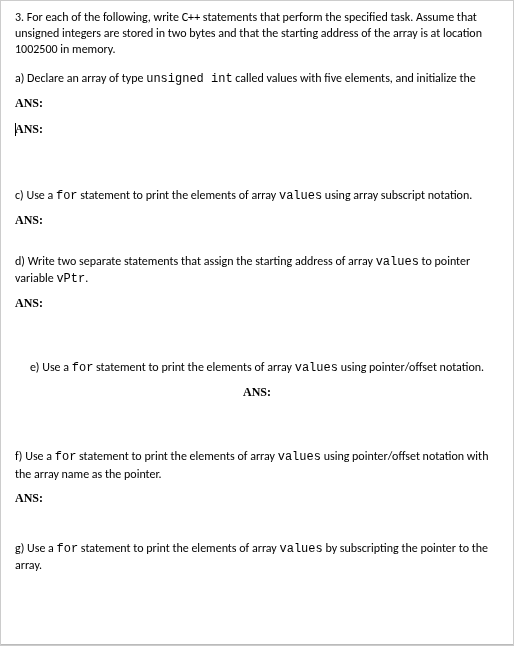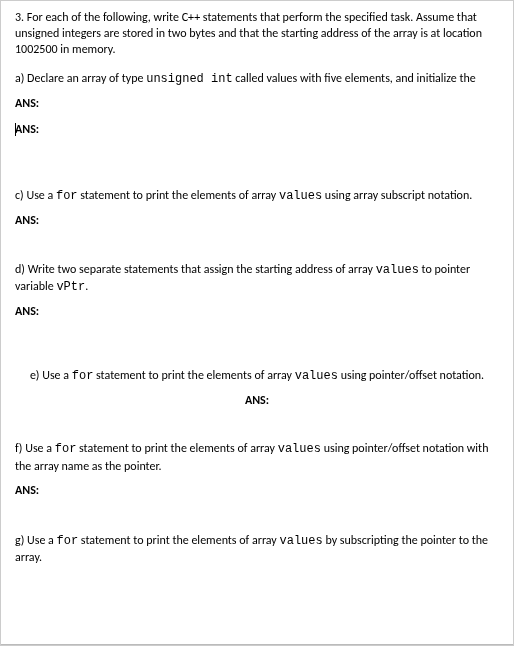--- a/index.html
+++ b/index.html
@@ -27,38 +27,39 @@
     }
     .part-text {
       margin-bottom: 8px;
     }
     .indent {
       padding-left: 18px;
     }
     .ans {
       font-weight: bold;
       margin-bottom: 4px;
+      font-family: Liberation Serif, serif;
     }
     .code {
       font-family: Liberation Mono, monospace;
     }
     .cursor {
       display: inline-block;
       width: 1px;
       height: 13px;
       background: #000;
       vertical-align: text-bottom;
       margin-right: -1px;
     }
     .sec-a { margin-top: 12px; }
     .sec-b { margin-top: 10px; }
     .sec-c { margin-top: 50px; }
-    .sec-d { margin-top: 32px; }
+    .sec-d { margin-top: 24px; }
     .sec-e { margin-top: 48px; text-align: center; }
-    .sec-f { margin-top: 32px; }
+    .sec-f { margin-top: 48px; }
     .sec-g { margin-top: 34px; }
     .cutoff {
       position: absolute;
       bottom: 0;
       left: 0;
       right: 0;
       height: 1px;
       background: #bbb;
     }
   </style>

